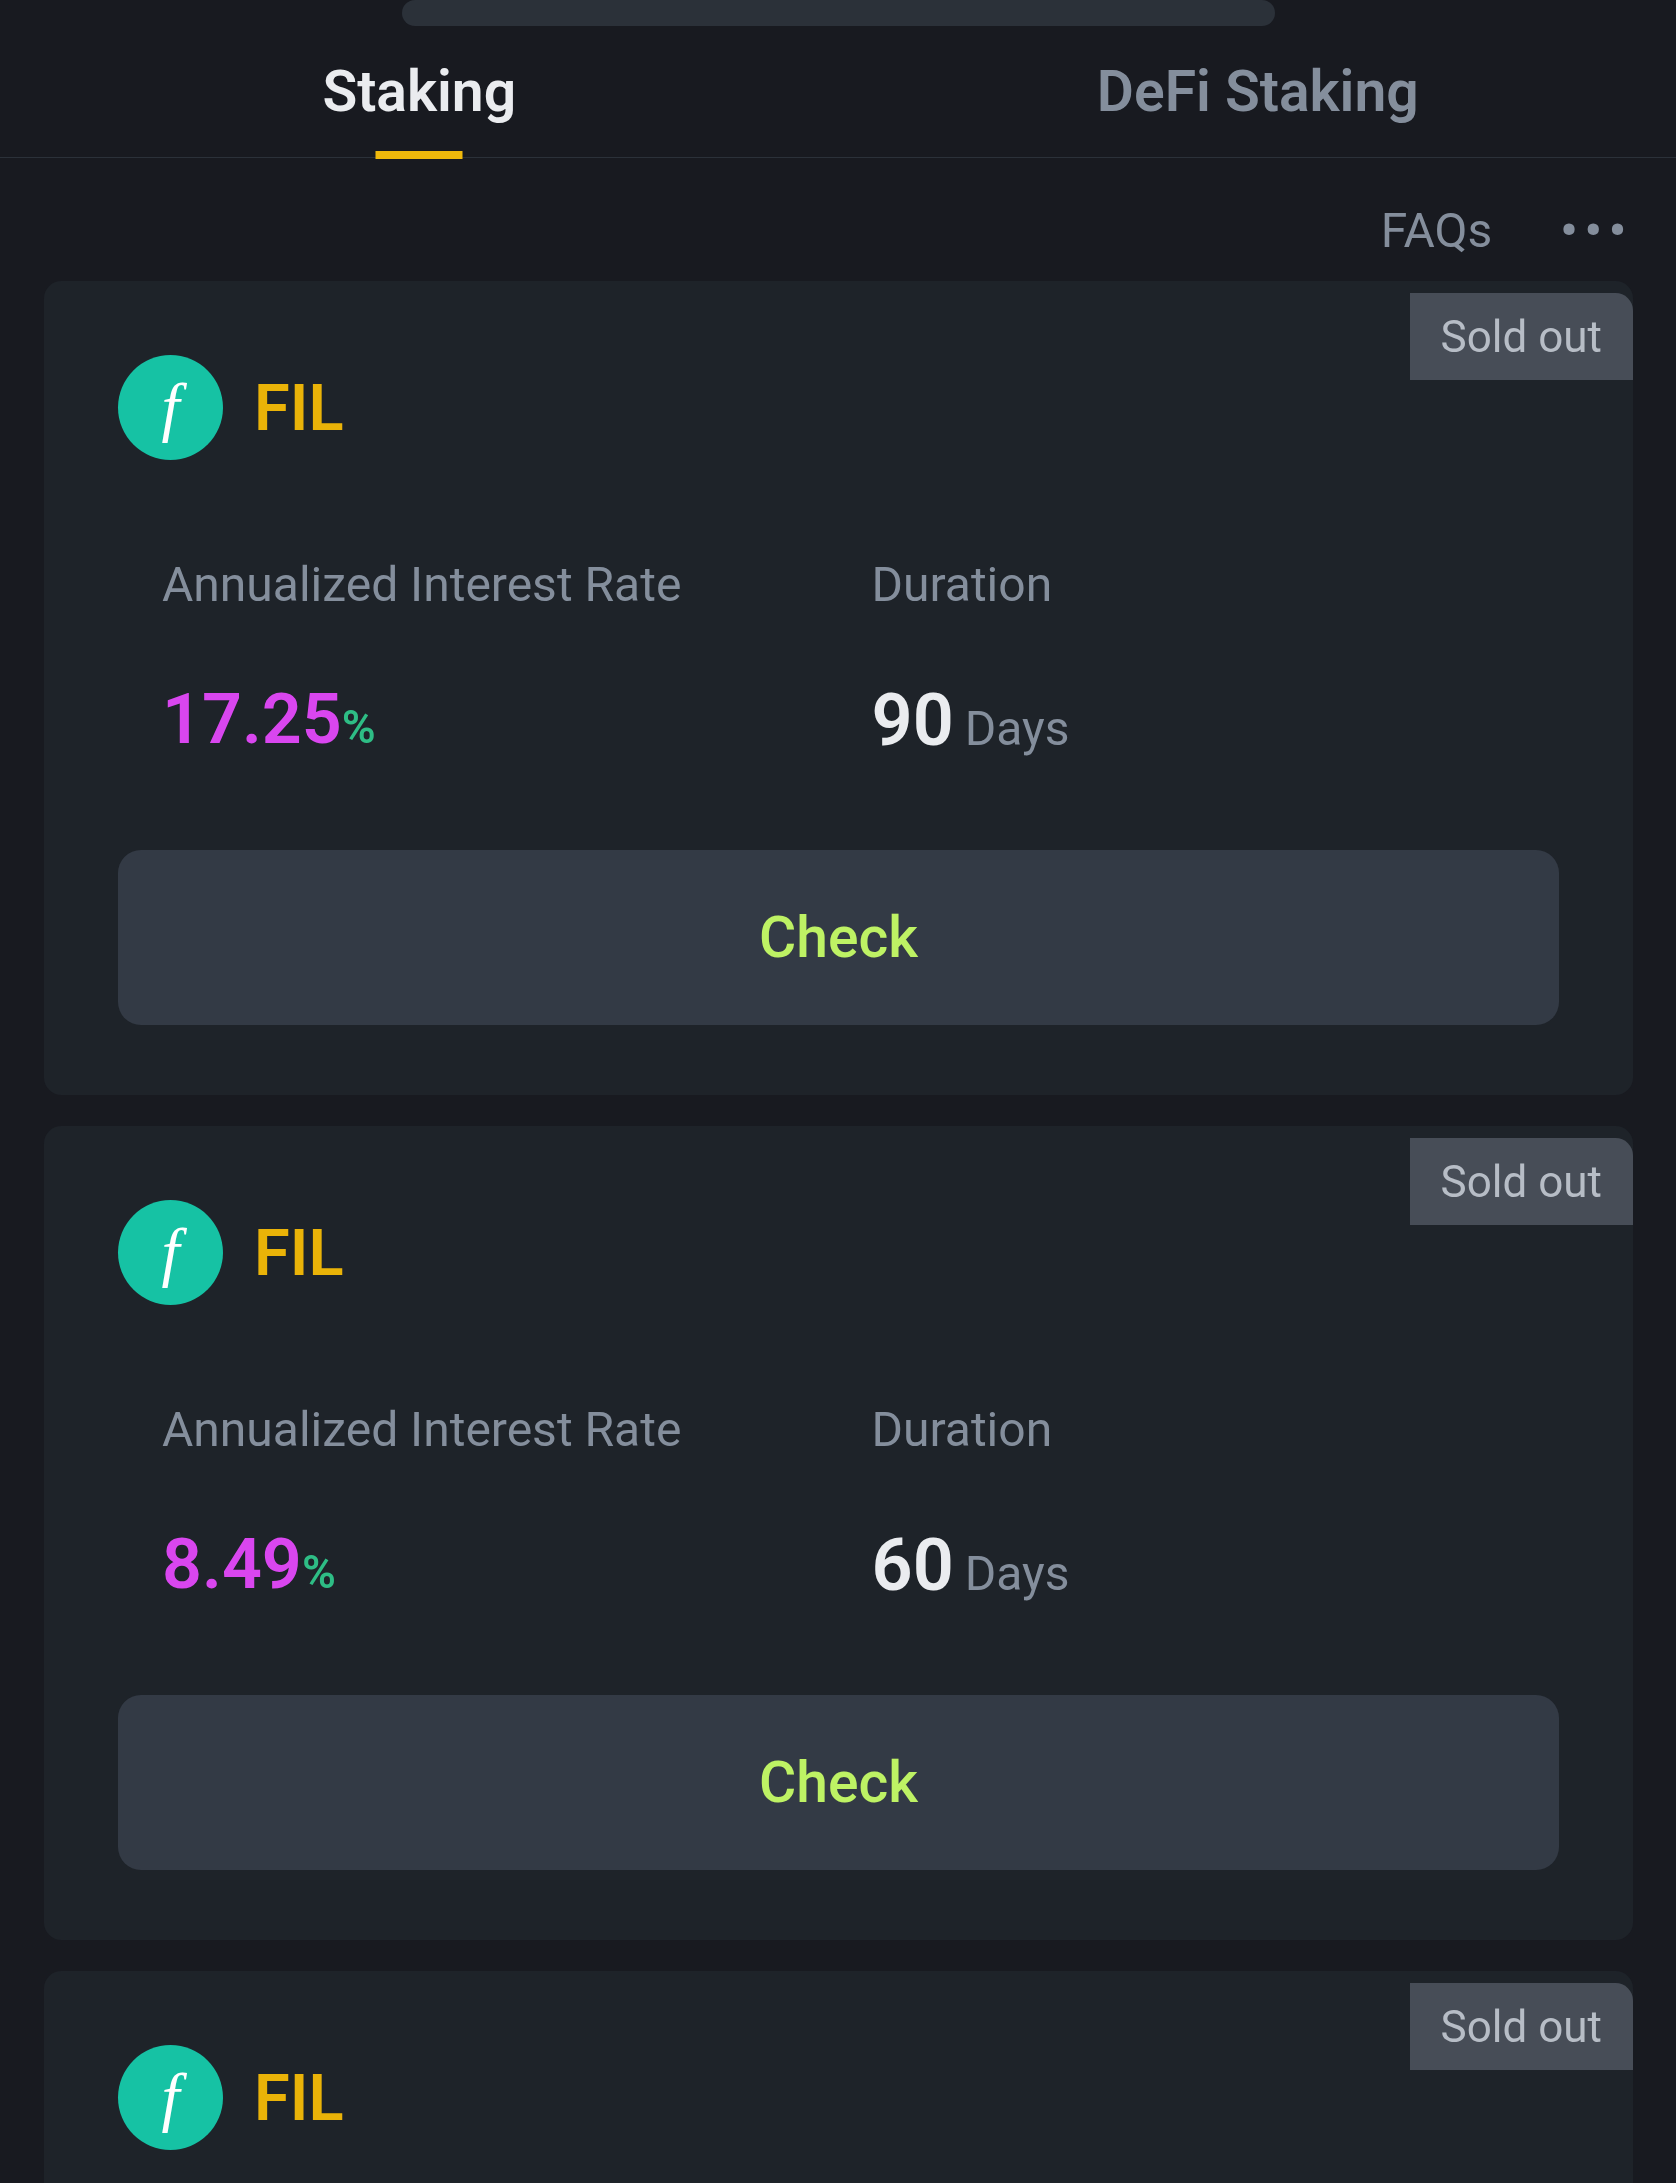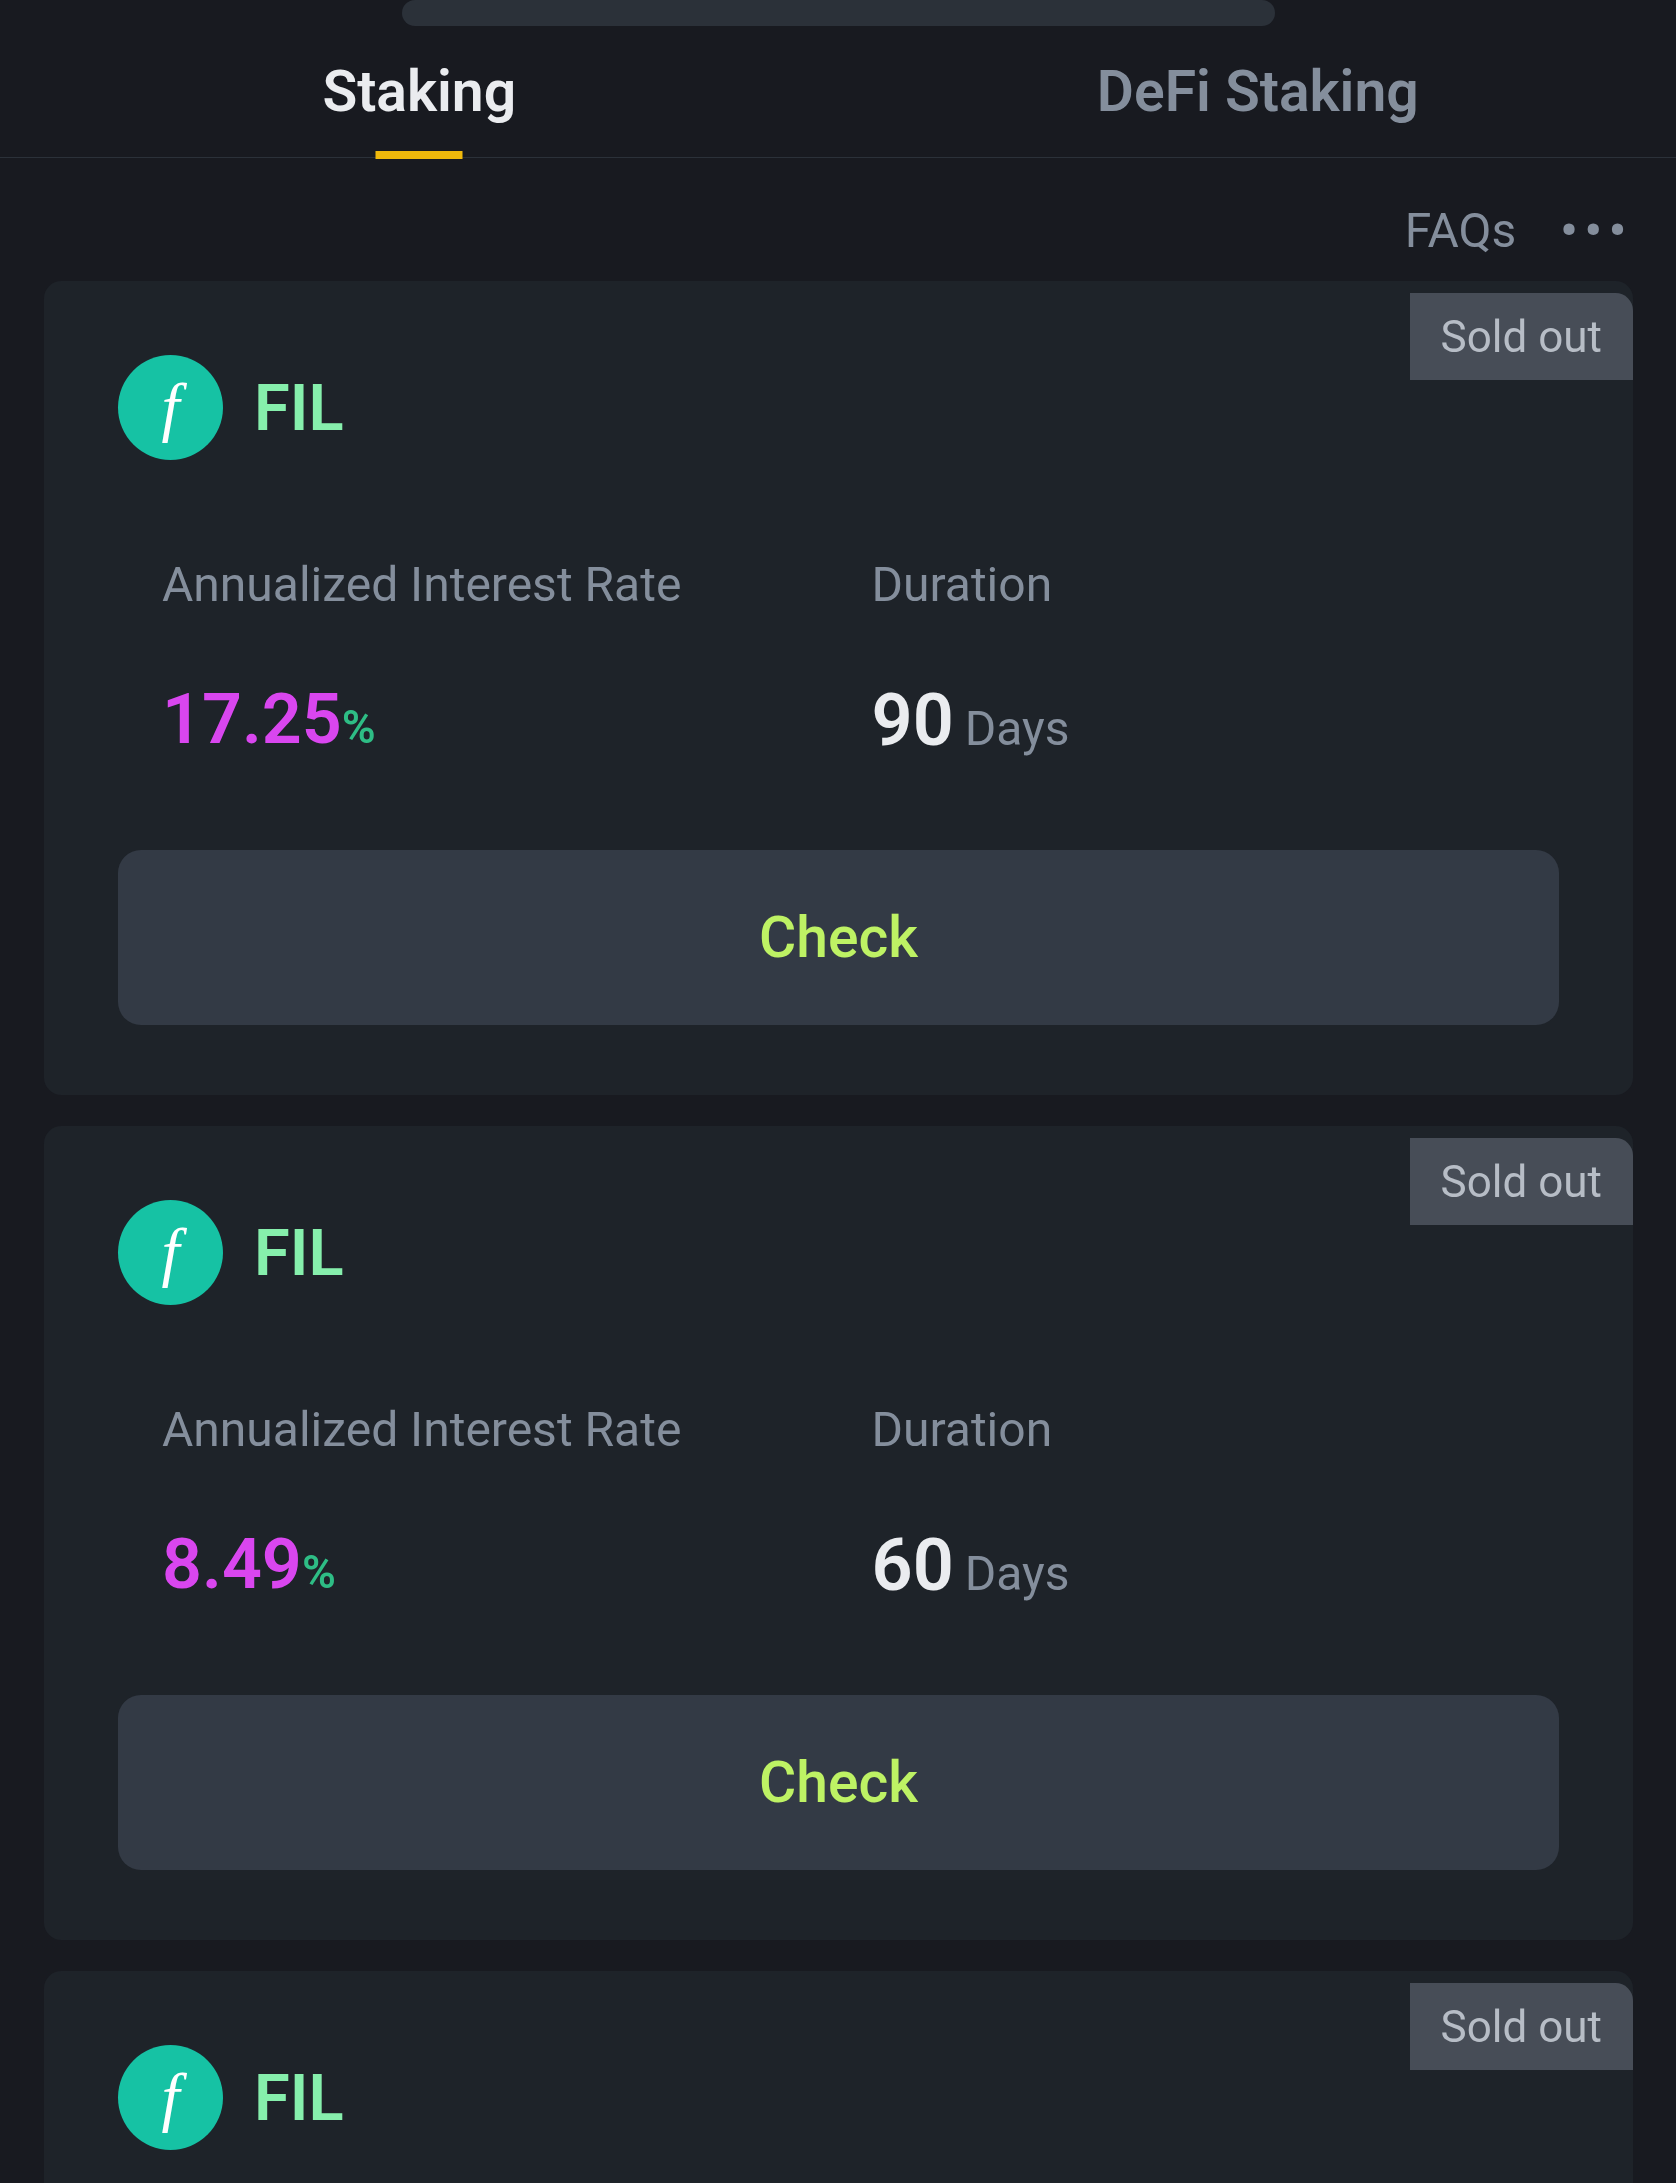--- a/index.html
+++ b/index.html
@@ -48,21 +48,21 @@
     transform: translateX(-50%);
     width: 87px;
     height: 7.9px;
     background: #f0b90b;
   }
   .toolbar {
     display: flex;
     justify-content: flex-end;
     align-items: center;
     padding: 44px 44px 22px 44px;
-    gap: 44px;
+    gap: 68px;
   }
   .faqs {
     color: #848e9c;
     font-size: 48px;
   }
   .more-icon {
     color: #848e9c;
     font-size: 48px;
     letter-spacing: 7px;
     font-weight: bold;
@@ -102,21 +102,21 @@
     align-items: center;
     justify-content: center;
     color: #fff;
     font-size: 65px;
     font-style: italic;
     font-family: Georgia, serif;
   }
   .coin-name {
     font-size: 65px;
     font-weight: 600;
-    color: #86efac;
+    color: #eab308;
   }
   .stats {
     display: flex;
     margin-bottom: 87px;
     margin-left: 44px;
   }
   .stat {
     flex: 1;
   }
   .stat-offset {

